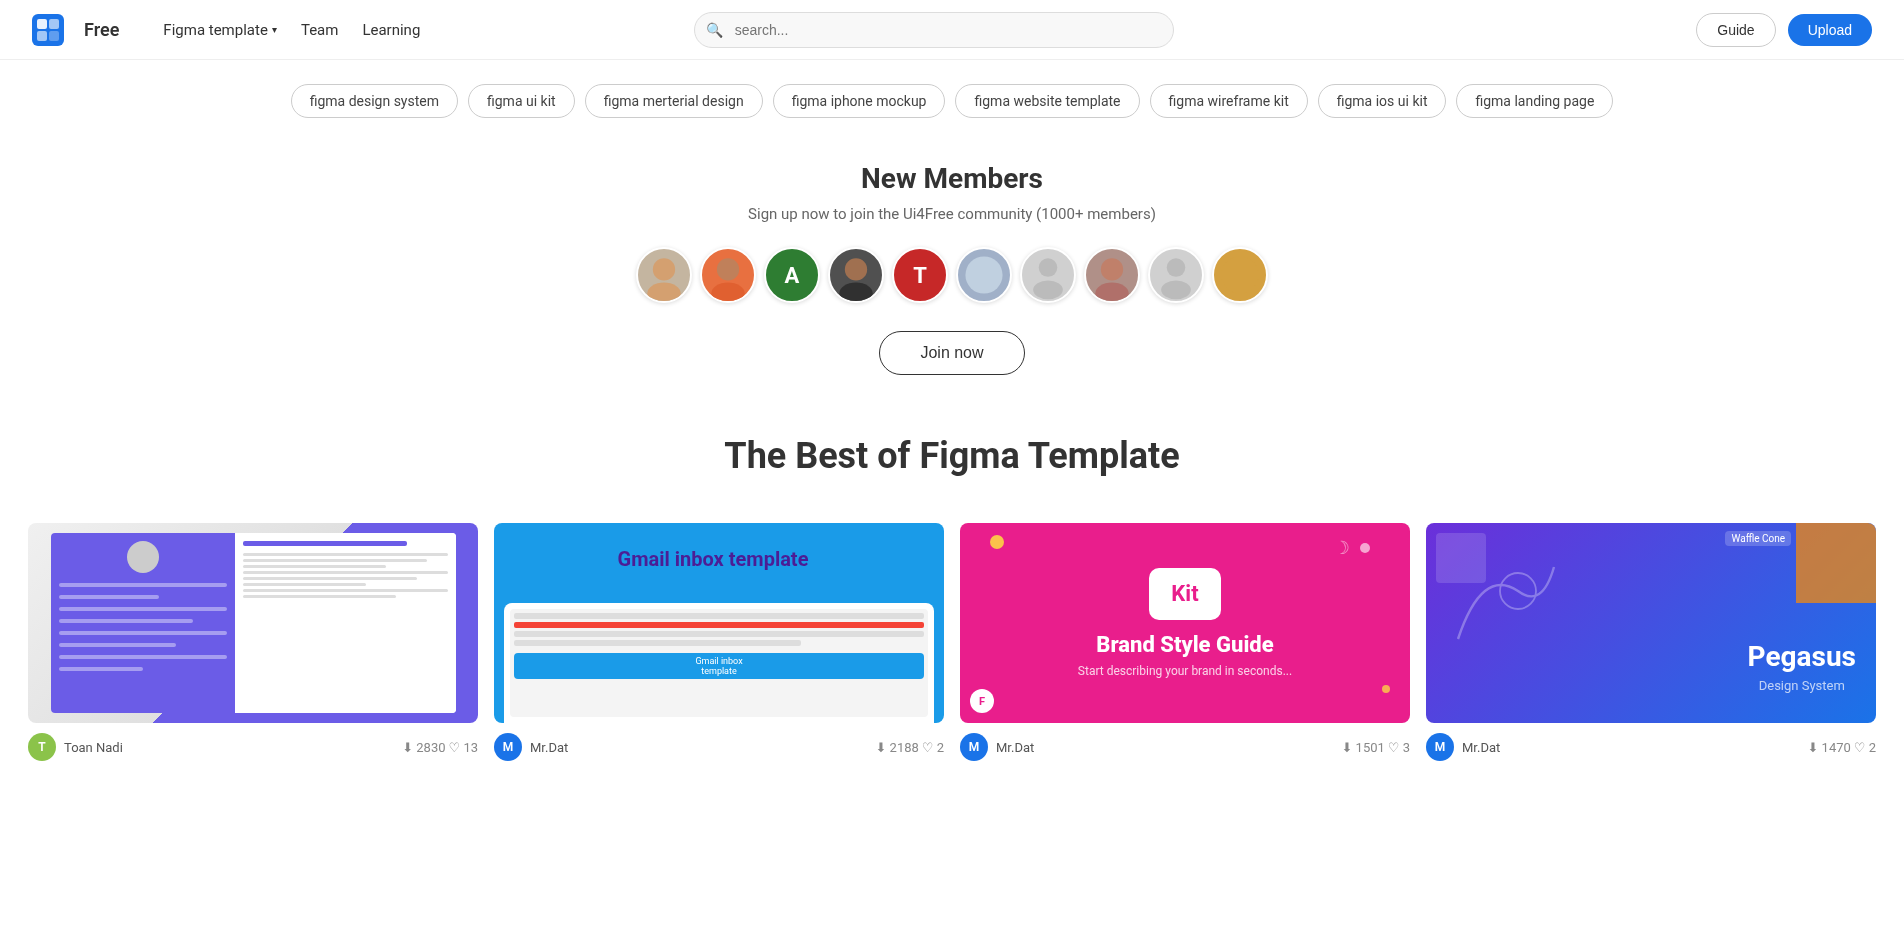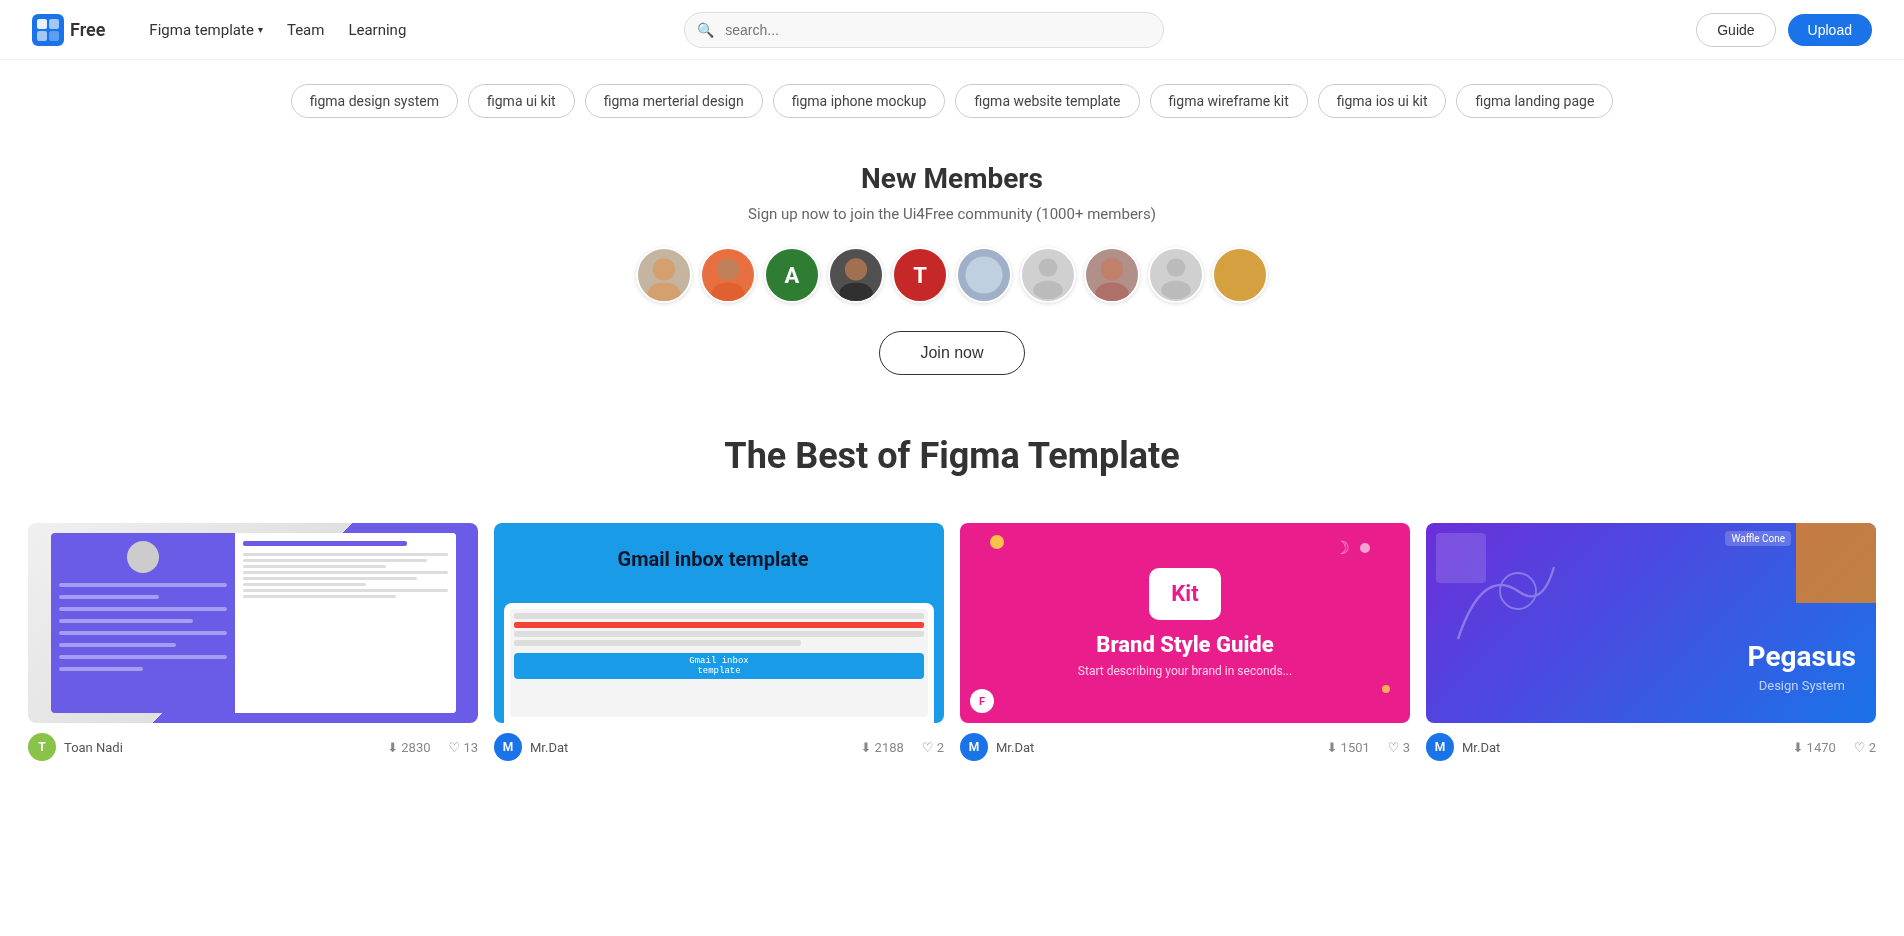--- a/index.html
+++ b/index.html
@@ -13,21 +13,21 @@
       height: 60px;
       border-bottom: 1px solid #eee;
       position: sticky;
       top: 0;
       background: #fff;
       z-index: 100;
     }
     .logo {
       display: flex;
       align-items: center;
-      gap: 6px;
+      gap: 20px;
       margin-right: 32px;
       cursor: pointer;
     }
     .logo-icon {
       width: 32px;
       height: 32px;
       border-radius: 6px;
       background: #1a73e8;
       display: flex;
       align-items: center;
@@ -257,21 +257,21 @@
     }
     .card-thumb-gmail {
       background: #1a9be8;
       display: flex;
       align-items: center;
       justify-content: center;
       height: 100%;
       position: relative;
     }
     .gmail-label {
-      color: #0f172a;
+      color: #4c1d95;
       font-size: 20px;
       font-weight: 700;
       position: absolute;
       top: 24px;
       left: 24px;
       right: 36px;
       text-align: center;
     }
     .gmail-mockup {
       position: absolute;
@@ -287,21 +287,20 @@
     }
     .gmail-inner {
       width: 100%;
       height: 100%;
       background: #f4f4f4;
       border-radius: 4px;
       display: flex;
       flex-direction: column;
       gap: 3px;
       padding: 4px;
-      font-family: Liberation Mono, monospace;
     }
     .gmail-row {
       height: 6px;
       background: #ddd;
       border-radius: 2px;
     }
     .gmail-row.red { background: #f44336; }
     .card-thumb-brand {
       background: #e91e8c;
       display: flex;
@@ -408,21 +407,21 @@
       font-weight: 600;
       overflow: hidden;
     }
     .card-author-name {
       font-size: 13px;
       color: #555;
     }
     .card-stats {
       display: flex;
       align-items: center;
-      gap: 18px;
+      gap: 3px;
       font-size: 13px;
       color: #888;
     }
     .stat-item {
       display: flex;
       align-items: center;
       gap: 4px;
     }
 
     

